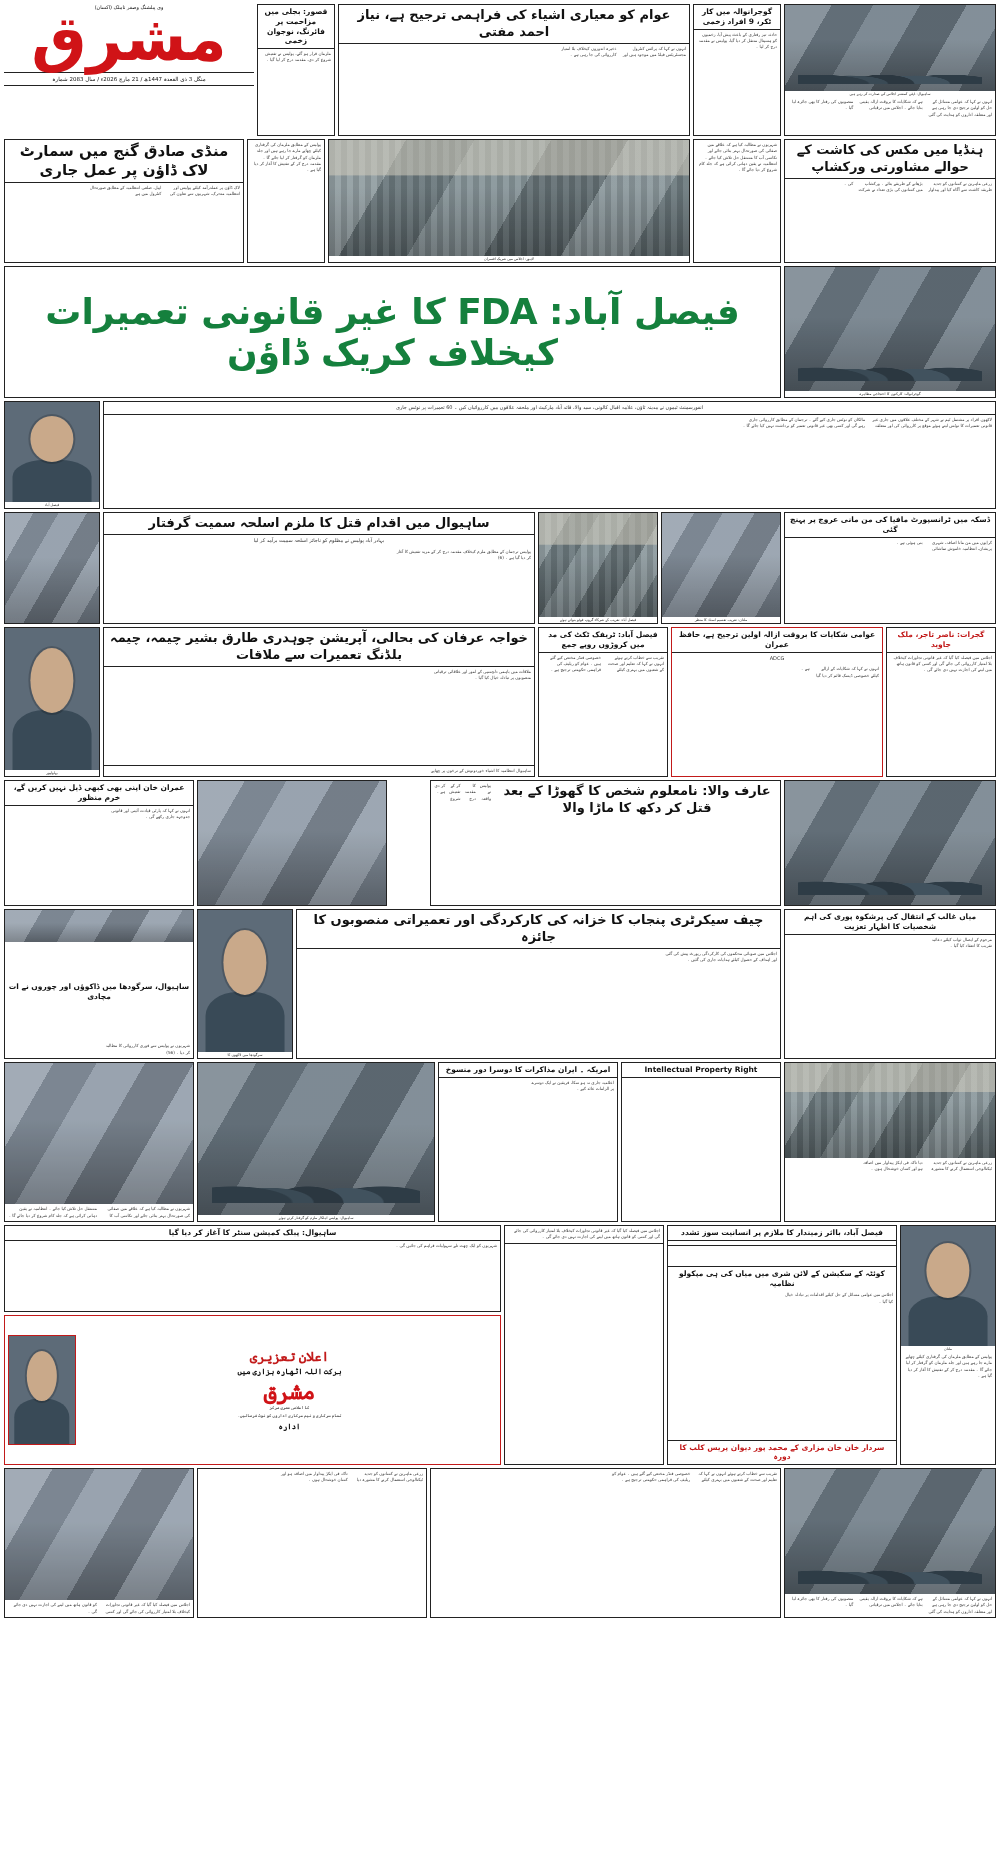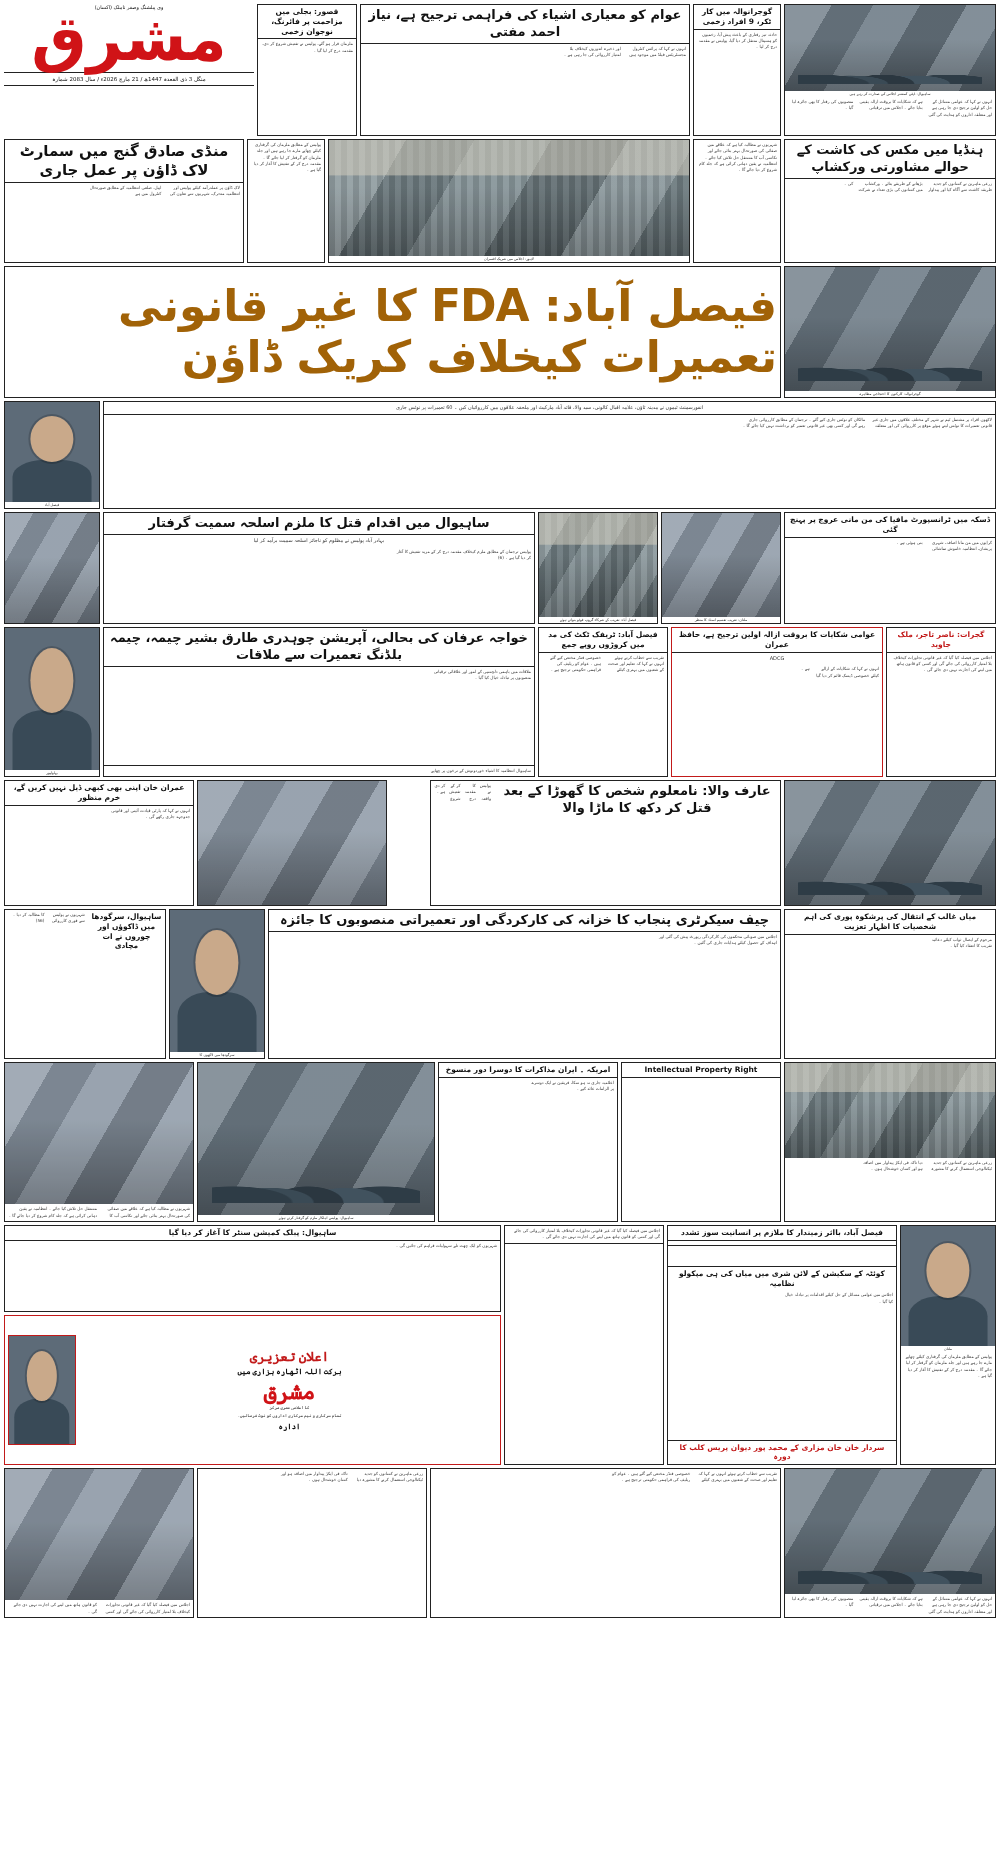--- a/index.html
+++ b/index.html
@@ -72,22 +72,22 @@
   .logo-wrap { text-align:center; }
   .logo {
     font-family:"DejaVu Sans", sans-serif;
     font-size:62px; font-weight:bold; color:#d01317; line-height:.95;
     letter-spacing:-2px;
   }
   .date-line { font-size:5.5px; text-align:center; padding:2px 0; border-top:1px solid #222; border-bottom:1px solid #222; margin-top:3px; }
 
   
   .mega {
-    font-size:44px; font-weight:bold; letter-spacing:-1px; 
-    line-height:1.15; color:#a16207;
+    font-size:36px; font-weight:bold; letter-spacing:-1px; text-align:center;
+    line-height:1.15; color:#15803d;
   }
   .big { font-size:15px; font-weight:bold; text-align:center; line-height:1.25; }
   .mid { font-size:13px; font-weight:bold; text-align:center; line-height:1.3; }
   .small-hd { font-size:7.5px; font-weight:bold; text-align:center; line-height:1.3; }
   .kicker { font-size:5px; text-align:center; color:#333; }
 
   .sep { height:3px; }
   .blk { padding:2px 3px; }
 </style>
 </head>
@@ -108,21 +108,21 @@
       <div class="rule"></div>
       <div class="tiny urdu blk">حادثہ تیز رفتاری کے باعث پیش آیا، زخمیوں کو ہسپتال منتقل کر دیا گیا، پولیس نے مقدمہ درج کر لیا ۔</div>
     </div>
 
     <div class="box" style="flex:1; display:flex; flex-direction:column;">
       <div class="mid urdu blk">عوام کو معیاری اشیاء کی فراہمی ترجیح ہے، نیاز احمد مفتی</div>
       <div class="rule"></div>
       <div class="tiny urdu blk cols5" style="flex:1">انہوں نے کہا کہ پرائس کنٹرول مجسٹریٹس فیلڈ میں موجود ہیں اور ذخیرہ اندوزوں کیخلاف بلا امتیاز کارروائی کی جا رہی ہے ۔</div>
     </div>
 
-    <div class="box" style="width:100px; display:flex; flex-direction:column;">
+    <div class="box" style="width:78px; display:flex; flex-direction:column;">
       <div class="small-hd urdu blk">قصور: بجلی میں مزاحمت پر فائرنگ، نوجوان زخمی</div>
       <div class="rule"></div>
       <div class="tiny urdu blk">ملزمان فرار ہو گئے، پولیس نے تفتیش شروع کر دی، مقدمہ درج کر لیا گیا ۔</div>
     </div>
 
     <div style="width:250px;">
       <div class="logo-wrap">
         <div style="font-size:5px; text-align:center;">وی پبلشنگ وصفر ناملک (اکسان)</div>
         <div class="logo">مشرق</div>
       </div>
@@ -298,21 +298,21 @@
       <div class="mid urdu blk">چیف سیکرٹری پنجاب کا خزانہ کی کارکردگی اور تعمیراتی منصوبوں کا جائزہ</div>
       <div class="rule"></div>
       <div class="tiny urdu blk cols4" style="flex:1">اجلاس میں صوبائی محکموں کی کارکردگی رپورٹ پیش کی گئی اور اہداف کے حصول کیلئے ہدایات جاری کی گئیں ۔</div>
     </div>
 
     <div class="box" style="width:96px; display:flex; flex-direction:column;">
       <div class="portrait" style="flex:1;"></div>
       <div class="cap">سرگودھا میں لاکھوں کا</div>
     </div>
 
-    <div class="box" style="width:162px; display:flex; flex-direction:row;">
+    <div class="box" style="width:190px; display:flex; flex-direction:column;gap:38px;">
       <div class="photo" style="flex:1;"></div>
       <div class="small-hd urdu blk">ساہیوال، سرگودھا میں ڈاکوؤں اور چوروں نے ات مچادی</div>
       <div class="tiny urdu blk cols2">شہریوں نے پولیس سے فوری کارروائی کا مطالبہ کر دیا ۔ (56)</div>
     </div>
   </div>
 
   <div class="sep"></div>
 
   <div style="display:flex; gap:3px; height:160px;">
 

